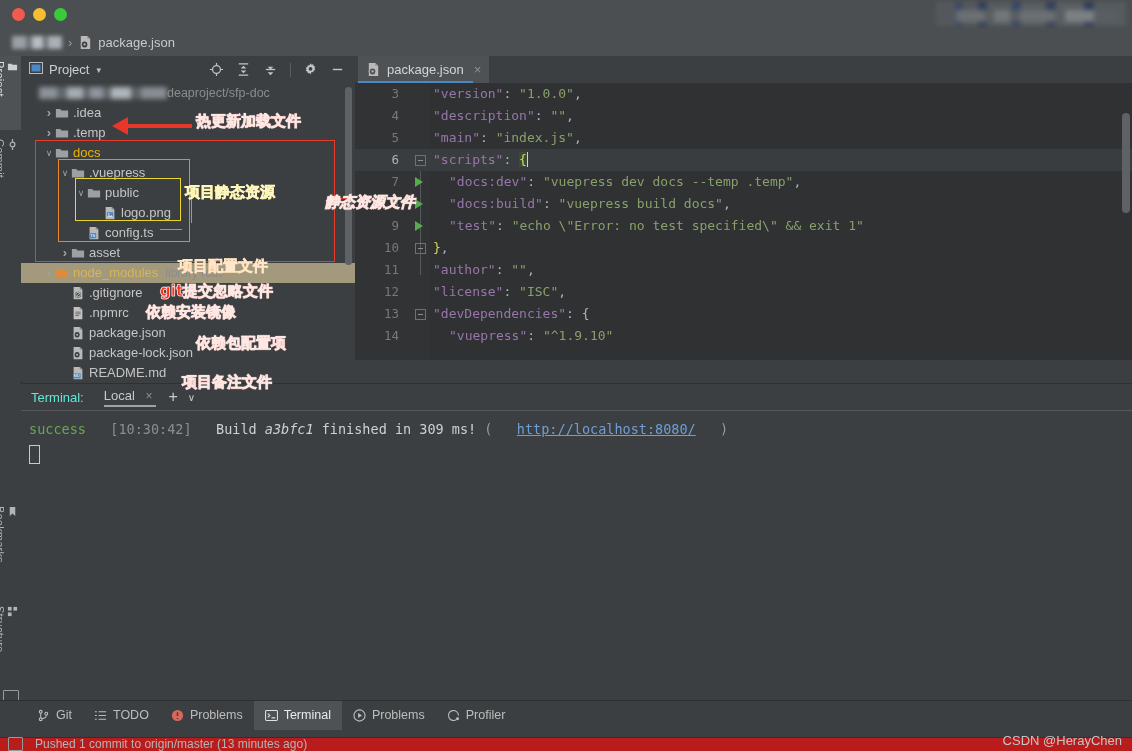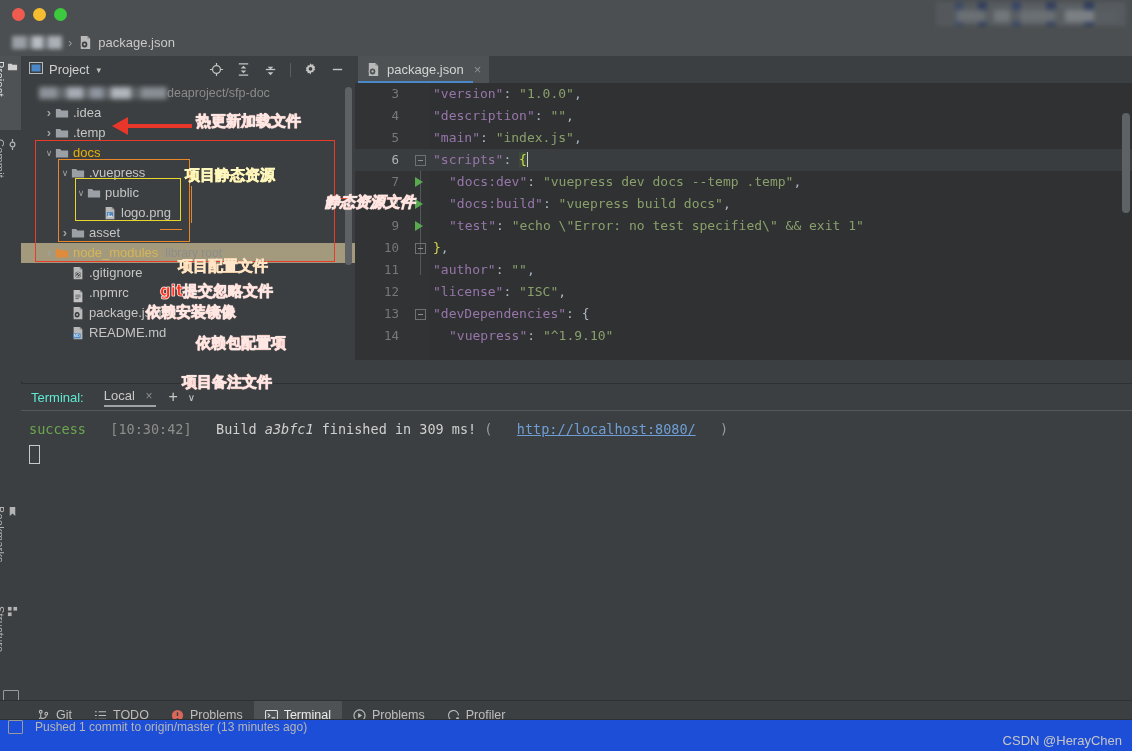--- a/index.html
+++ b/index.html
@@ -198,23 +198,23 @@
     display:flex;align-items:center;padding-left:26px;box-sizing:border-box;
   }
   .tbitem{
     display:flex;align-items:center;height:29px;padding:0 11px;
     color:#bdbdbd;font-size:12.5px;box-sizing:border-box;
   }
   .tbitem.active{background:#4e5254;color:#eaeaea;}
   .tbitem .gi{margin-right:6px;display:inline-flex;}
 
   .statusbar{
-    position:absolute;left:0;bottom:0;width:1132px;height:32px;
-    background:#1d4ed8;border-top:1px solid #2e3133;
-    display:flex;align-items:flex-start;padding-left:8px;box-sizing:border-box;
+    position:absolute;left:0;bottom:0;width:1132px;height:14px;
+    background:#b91c1c;border-top:1px solid #2e3133;
+    display:flex;align-items:flex-end;padding-left:8px;box-sizing:border-box;
   }
   .st-ico{width:13px;height:12px;border:1px solid #9a9a9a;border-radius:1px;margin-right:12px;}
   .st-txt{color:#b5b5b5;font-size:12px;}
   .watermark{
     position:absolute;right:10px;bottom:3px;color:#c6c6c6;font-size:13px;
   }
 
   
   .anno{position:absolute;pointer-events:none;}
   .anno-txt{
@@ -395,20 +395,30 @@
             <span class="arrow none">›</span>
             <span class="ico"><svg width="14" height="14" viewBox="0 0 16 16">
                 <path d="M3 1h7l3 3v11H3z" fill="#b9b9b9"></path>
                 <path d="M10 1l3 3h-3z" fill="#8d8d8d"></path>
                 <rect x="4.5" y="7" width="7" height="5.5" fill="#4a88c7"></rect>
                 <circle cx="6.6" cy="9" r="0.9" fill="#dcdcdc"></circle>
                 <path d="M4.5 12.5l2.3-2.6 1.6 1.7 1.3-1.2 1.8 2.1z" fill="#dcdcdc"></path>
               </svg></span>
             <span class="tlabel" style="color: rgb(197, 197, 197);">logo.png</span>
           </div>
+          <div class="trow" style="padding-left: 54px;">
+            <span class="arrow none">›</span>
+            <span class="ico"><svg width="14" height="14" viewBox="0 0 16 16">
+                <path d="M3 1h7l3 3v11H3z" fill="#b9b9b9"></path>
+                <path d="M10 1l3 3h-3z" fill="#8d8d8d"></path>
+                <rect x="2.5" y="8" width="8" height="6" fill="#4a88c7"></rect>
+                <text x="6.5" y="12.8" font-size="5" font-family="Liberation Sans, sans-serif" fill="#ffffff" text-anchor="middle">TS</text>
+              </svg></span>
+            <span class="tlabel" style="color: rgb(197, 197, 197);">config.ts</span>
+          </div>
           <div class="trow" style="padding-left: 38px;">
             <span class="arrow" style="font-size: 13px; font-weight: bold;">›</span>
             <span class="ico"><svg width="14" height="14" viewBox="0 0 16 16">
                 <path d="M1 3.5h5l1.2 1.5H15V13H1z" fill="#9aa0a6"></path>
               </svg></span>
             <span class="tlabel" style="color: rgb(197, 197, 197);">asset</span>
           </div>
           <div class="trow sel" style="padding-left: 22px;">
             <span class="arrow" style="font-size: 13px; font-weight: bold;">›</span>
             <span class="ico"><svg width="14" height="14" viewBox="0 0 16 16">
@@ -421,39 +431,50 @@
             <span class="arrow none">›</span>
             <span class="ico"><svg width="14" height="14" viewBox="0 0 16 16">
                 <path d="M3 1h7l3 3v11H3z" fill="#b9b9b9"></path>
                 <path d="M10 1l3 3h-3z" fill="#8d8d8d"></path>
                 <circle cx="8" cy="10" r="3.4" fill="#3c3f41"></circle>
                 <circle cx="8" cy="10" r="2.6" fill="none" stroke="#cfcfcf" stroke-width="1"></circle>
                 <path d="M6 12l4-4" stroke="#cfcfcf" stroke-width="1"></path>
               </svg></span>
             <span class="tlabel" style="color: rgb(197, 197, 197);">.gitignore</span>
           </div>
-          <div class="trow" style="padding-left: 38px; align-items: flex-end;">
+          <div class="trow" style="padding-left: 38px;">
             <span class="arrow none">›</span>
             <span class="ico"><svg width="14" height="14" viewBox="0 0 16 16">
                 <path d="M3 1h7l3 3v11H3z" fill="#c2c2c2"></path>
                 <path d="M10 1l3 3h-3z" fill="#8d8d8d"></path>
                 <path d="M5 7h6M5 9h6M5 11h4" stroke="#555" stroke-width="0.9"></path>
               </svg></span>
             <span class="tlabel" style="color: rgb(197, 197, 197);">.npmrc</span>
           </div>
           <div class="trow" style="padding-left: 38px;">
             <span class="arrow none">›</span>
             <span class="ico"><svg width="14" height="14" viewBox="0 0 16 16">
                 <path d="M3 1h7l3 3v11H3z" fill="#b9b9b9"></path>
                 <path d="M10 1l3 3h-3z" fill="#8d8d8d"></path>
                 <circle cx="7" cy="10" r="3.1" fill="#3c3f41"></circle>
                 <circle cx="7" cy="10" r="1.1" fill="#b9b9b9"></circle>
                 <path d="M4.3 7.6a3.8 3.8 0 000 4.8M9.7 7.6a3.8 3.8 0 010 4.8" stroke="#b9b9b9" stroke-width="0.9" fill="none"></path>
               </svg></span>
             <span class="tlabel" style="color: rgb(197, 197, 197);">package.json</span>
+          </div>
+          <div class="trow" style="padding-left: 38px;">
+            <span class="arrow none">›</span>
+            <span class="ico"><svg width="14" height="14" viewBox="0 0 16 16">
+                <path d="M3 1h7l3 3v11H3z" fill="#b9b9b9"></path>
+                <path d="M10 1l3 3h-3z" fill="#8d8d8d"></path>
+                <circle cx="7" cy="10" r="3.1" fill="#3c3f41"></circle>
+                <circle cx="7" cy="10" r="1.1" fill="#b9b9b9"></circle>
+                <path d="M4.3 7.6a3.8 3.8 0 000 4.8M9.7 7.6a3.8 3.8 0 010 4.8" stroke="#b9b9b9" stroke-width="0.9" fill="none"></path>
+              </svg></span>
+            <span class="tlabel" style="color: rgb(197, 197, 197);">package-lock.json</span>
           </div>
           <div class="trow" style="padding-left: 38px;">
             <span class="arrow none">›</span>
             <span class="ico"><svg width="14" height="14" viewBox="0 0 16 16">
                 <path d="M3 1h7l3 3v11H3z" fill="#b9b9b9"></path>
                 <path d="M10 1l3 3h-3z" fill="#8d8d8d"></path>
                 <rect x="2.5" y="8.5" width="8.5" height="5.5" fill="#4a88c7"></rect>
                 <text x="6.7" y="13" font-size="4.4" font-family="Liberation Sans, sans-serif" fill="#ffffff" text-anchor="middle">MD</text>
               </svg></span>
             <span class="tlabel" style="color: rgb(197, 197, 197);">README.md</span>
@@ -609,21 +630,21 @@
 
     <div class="box box-yellow" style="left:75px;top:178px;width:106px;height:43px;"></div>
 
     <div style="position:absolute;left:191px;top:186px;width:1px;height:37px;background:#e8862a;"></div>
     <div style="position:absolute;left:160px;top:229px;width:22px;height:1px;background:#e8862a;"></div>
     <div style="position:absolute;left:336px;top:198px;width:14px;height:1px;background:#e83b2a;"></div>
     <div style="position:absolute;left:180px;top:186px;width:1px;height:22px;background:#e8d62a;"></div>
 
     <div id="anno-texts">
         <div class="anno-txt a-red" style="left: 196px; top: 112px;">热更新加载文件</div>
-        <div class="anno-txt a-yellow" style="left: 185px; top: 166px;">项目静态资源</div>
+        <div class="anno-txt a-yellow" style="left: 185px; top: 183px;">项目静态资源</div>
         <div class="anno-txt a-orange" style="left: 178px; top: 223px;">项目配置文件</div>
         <div class="anno-txt a-red" style="left: 325px; top: 193px; font-style: italic;">静态资源文件</div>
         <div class="anno-txt a-red" style="left: 160px; top: 282px;">git提交忽略文件</div>
         <div class="anno-txt a-red" style="left: 146px; top: 303px;">依赖安装镜像</div>
         <div class="anno-txt a-red" style="left: 196px; top: 334px;">依赖包配置项</div>
         <div class="anno-txt a-red" style="left: 182px; top: 373px;">项目备注文件</div>
       </div>
   </div>
 
 </div>

